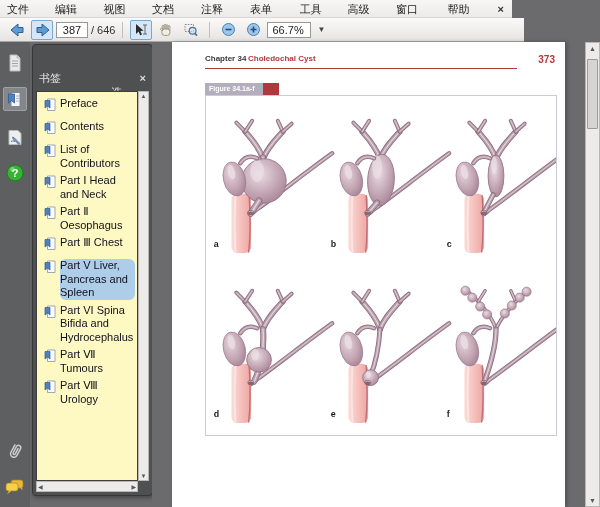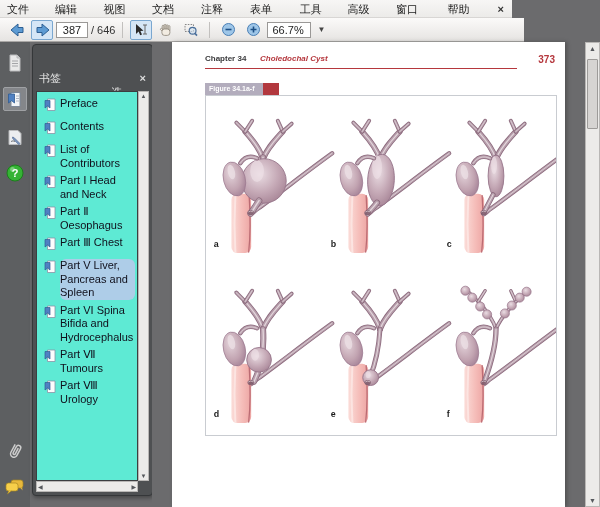--- a/index.html
+++ b/index.html
@@ -40,21 +40,21 @@
   #panel { position:absolute; left:32px; top:2px; width:121px; height:452px;
            background:#4e5052; border:1px solid #353739; border-radius:4px;
            box-shadow:1px 2px 4px rgba(0,0,0,.35); }
   #panel-header { height:18px; display:flex; align-items:center; padding:0 6px;margin-top:24px; }
   #panel-title { font-size:11px; color:#e4e4e4; }
   #panel-close { margin-left:auto; color:#ddd; font-size:11px; font-weight:bold; }
   #panel-tools { height:26px; display:flex; align-items:center; gap:8px; padding:0 6px; }
   #panel-options { margin-left:auto; font-size:11px; color:#e4e4e4; display:flex; align-items:center; gap:2px;justify-content:space-between; }
   #panel-options .tb-caret { color:#ddd; }
   #bm-list { position:absolute; left:3px; top:46px; right:14px; bottom:14px;
-             background:#5eead4; border:1px solid #3c3e40; overflow:hidden; padding-top:3px; }
+             background:#fef9c3; border:1px solid #3c3e40; overflow:hidden; padding-top:3px; }
   .bm-item { display:flex; gap:4px; padding:2px 2px 2px 7px; }
   .bm-icon { flex:0 0 12px; margin-top:1px; }
   .bm-label { width:78px; font-size:11px; line-height:13.5px; color:#10101c; overflow-wrap:break-word; }
   .bm-label.selected { background:#aecde8;border-radius:6px; }
   .scrollbar { position:absolute; background:#ecebe9; border:1px solid #b9b7b5;
                display:flex; justify-content:space-between; align-items:center;
                color:#55585c; font-size:6px; }
   #bm-vscroll { right:3px; top:46px; width:11px; bottom:14px; flex-direction:column; padding:1px 0; }
   #bm-hscroll { left:3px; bottom:3px; right:14px; height:11px; flex-direction:row; padding:0 1px; }
 
@@ -62,21 +62,21 @@
   #docpane { position:absolute; left:152px; top:0; width:448px; height:465px; background:#6b6b6d; }
   #pdfpage { position:absolute; left:20px; top:0; width:393px; height:465px; background:#ffffff;
              box-shadow:2px 0 4px rgba(0,0,0,.25); }
   #doc-vscroll { right:0; top:0; width:15px; height:465px; flex-direction:column; padding:2px 0; font-size:7px; }
   #doc-vthumb { position:absolute; left:1px; top:16px; width:11px; height:70px;
                 background:#d6d4d2; border:1px solid #9d9b99; border-radius:1px; }
 
   
   #chap-row { position:absolute; left:33px; top:12px; right:10px; height:12px; }
   #chap-label { position:absolute; left:0; top:0; font-size:8px; font-weight:bold; color:#39393b; }
-  #chap-title { position:absolute; left:55px; top:0; font-size:8px; font-weight:bold; color:#b5373d;font-style:italic; }
+  #chap-title { position:absolute; left:43px; top:0; font-size:8px; font-weight:bold; color:#b5373d; }
   #chap-pageno { position:absolute; right:0; top:0; font-size:10px; font-weight:bold; color:#b5373d; }
   #chap-rule { position:absolute; left:33px; top:26px; width:312px; height:1px; background:#b5373d; }
   #fig-label-row { position:absolute; left:33px; top:41px; height:12px; display:flex; }
   #fig-label { width:58px; height:12px; background:#b3adbd; color:#fff; font-size:7px;
                font-weight:bold; line-height:12px; padding-left:4px; }
   #fig-label-square { width:16px; height:12px; background:#b2383e; }
   #fig-grid { position:absolute; left:33px; top:53px; width:352px; height:341px;
               border:1px solid #c9ccd1; background:#fff; overflow:hidden;
               display:grid; grid-template-columns:repeat(3,1fr); grid-template-rows:1fr 1fr; }
   .fig-cell { position:relative; }

